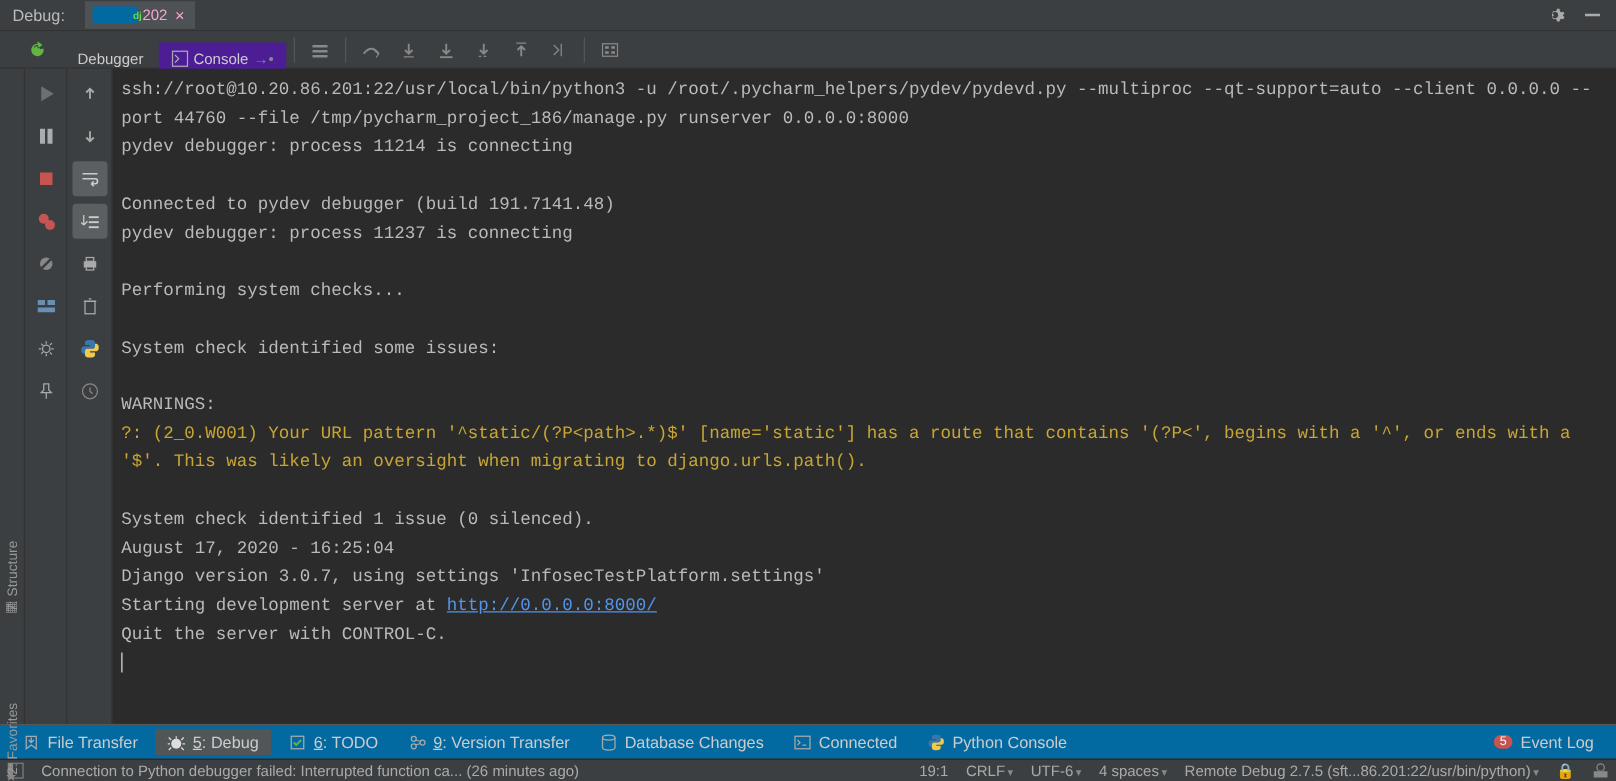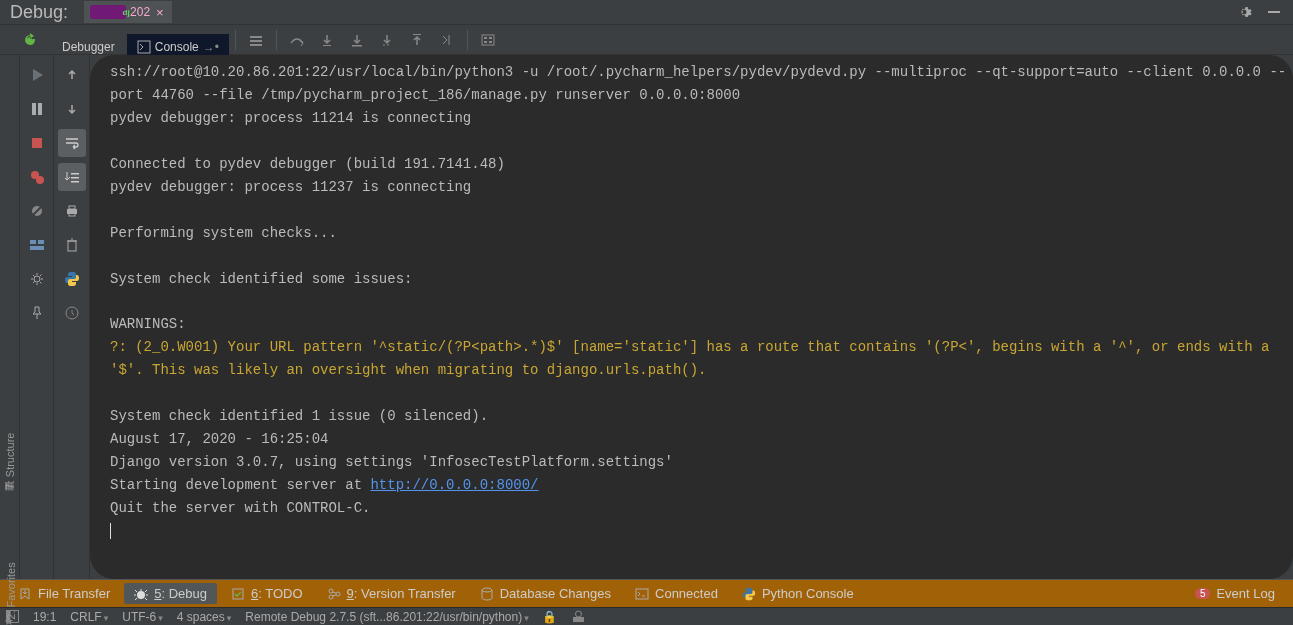--- a/index.html
+++ b/index.html
@@ -18,34 +18,34 @@
 .top-bar {
   height: 25px;
   display: flex;
   align-items: center;
   background: #3c3f41;
   border-bottom: 1px solid #323232;
 }
 .debug-label {
   padding: 0 10px;
   color: #bbbbbb;
-  font-size: 18px;
+  font-size: 13px;
 }
 .run-tab {
   display: flex;
   align-items: center;
   background: #4e5254;
   height: 22px;
   padding: 0 6px;
   margin-left: 6px;
   gap: 4px;
 }
 .run-tab .dj-icon {
   width: 20px; height: 14px;
-  background: #701a75;
+  background: #0369a1;
   display: inline-flex;
   align-items: center;
   justify-content: center;
   font-size: 8px;
   color: #5cdb5c;
   font-weight: bold;
   border-radius: 2px;
   padding-left: 36px;
 }
 .run-tab span { color: #f9a8d4; }
@@ -86,21 +86,21 @@
 .sub-toolbar .tab-btn {
   height: 26px;
   padding: 0 10px;
   display: inline-flex;
   align-items: center;
   color: #ccc;
   cursor: pointer;
   margin-top: 15px;
 }
 .sub-toolbar .tab-btn.active {
-  background: #0f172a;
+  background: #4c1d95;
 }
 .sub-toolbar .sep {
   width: 1px; height: 20px;
   background: #555;
   margin: 0 4px;
 }
 
 
 .main-area {
   display: flex;
@@ -169,38 +169,37 @@
 }
 
 
 .console {
   flex: 1;
   background: #2b2b2b;
   font-family: "Consolas", "Courier New", monospace;
   font-size: 14px;
   line-height: 1.64;
   color: #bababa;
-  padding: 6px 6px 6px 20px;
+  padding: 6px 6px 6px 7px;
   white-space: pre-wrap;
   overflow: hidden;
-  border-radius: 24px;
 }
 .console .warn { color: #c9a632; }
 .console a { color: #5394ec; text-decoration: underline; }
 .cursor-line {
   display: inline-block;
   width: 1px; height: 16px;
   background: #ddd;
   vertical-align: middle;
 }
 
 
 .bottom-tools {
   height: 28px;
-  background: #a16207;
+  background: #0369a1;
   border-top: 1px solid #555;
   display: flex;
   align-items: center;
   padding: 0 8px;
   gap: 4px;
   justify-content: space-between;
 }
 .bottom-tools .tool-item {
   display: inline-flex;
   align-items: center;
@@ -531,20 +530,21 @@
   </span>
 </div>
 
 <div class="status-bar">
   <span>
       <svg width="13" height="13">
         <rect x="0.5" y="0.5" width="12" height="12" fill="none" stroke="#888"></rect>
         <rect x="0.5" y="0.5" width="4" height="12" fill="#888"></rect>
       </svg>
     </span>
+  <span class="msg">Connection to Python debugger failed: Interrupted function ca... (26 minutes ago)</span>
   <span class="st-item">19:1</span>
   <span class="st-item"><span>CRLF</span><span class="tiny-arrow">▾</span></span>
   <span class="st-item"><span>UTF-6</span><span class="tiny-arrow">▾</span></span>
   <span class="st-item"><span>4 spaces</span><span class="tiny-arrow">▾</span></span>
   <span class="st-item"><span>Remote Debug 2.7.5 (sft...86.201:22/usr/bin/python)</span><span class="tiny-arrow">▾</span></span>
   <span class="st-item lock-icon">🔒</span>
   <span class="st-item">
       <svg width="13" height="13">
         <rect x="1" y="7" width="11" height="5" fill="#888"></rect>
         <circle cx="6.5" cy="4" r="3" fill="none" stroke="#888"></circle>

